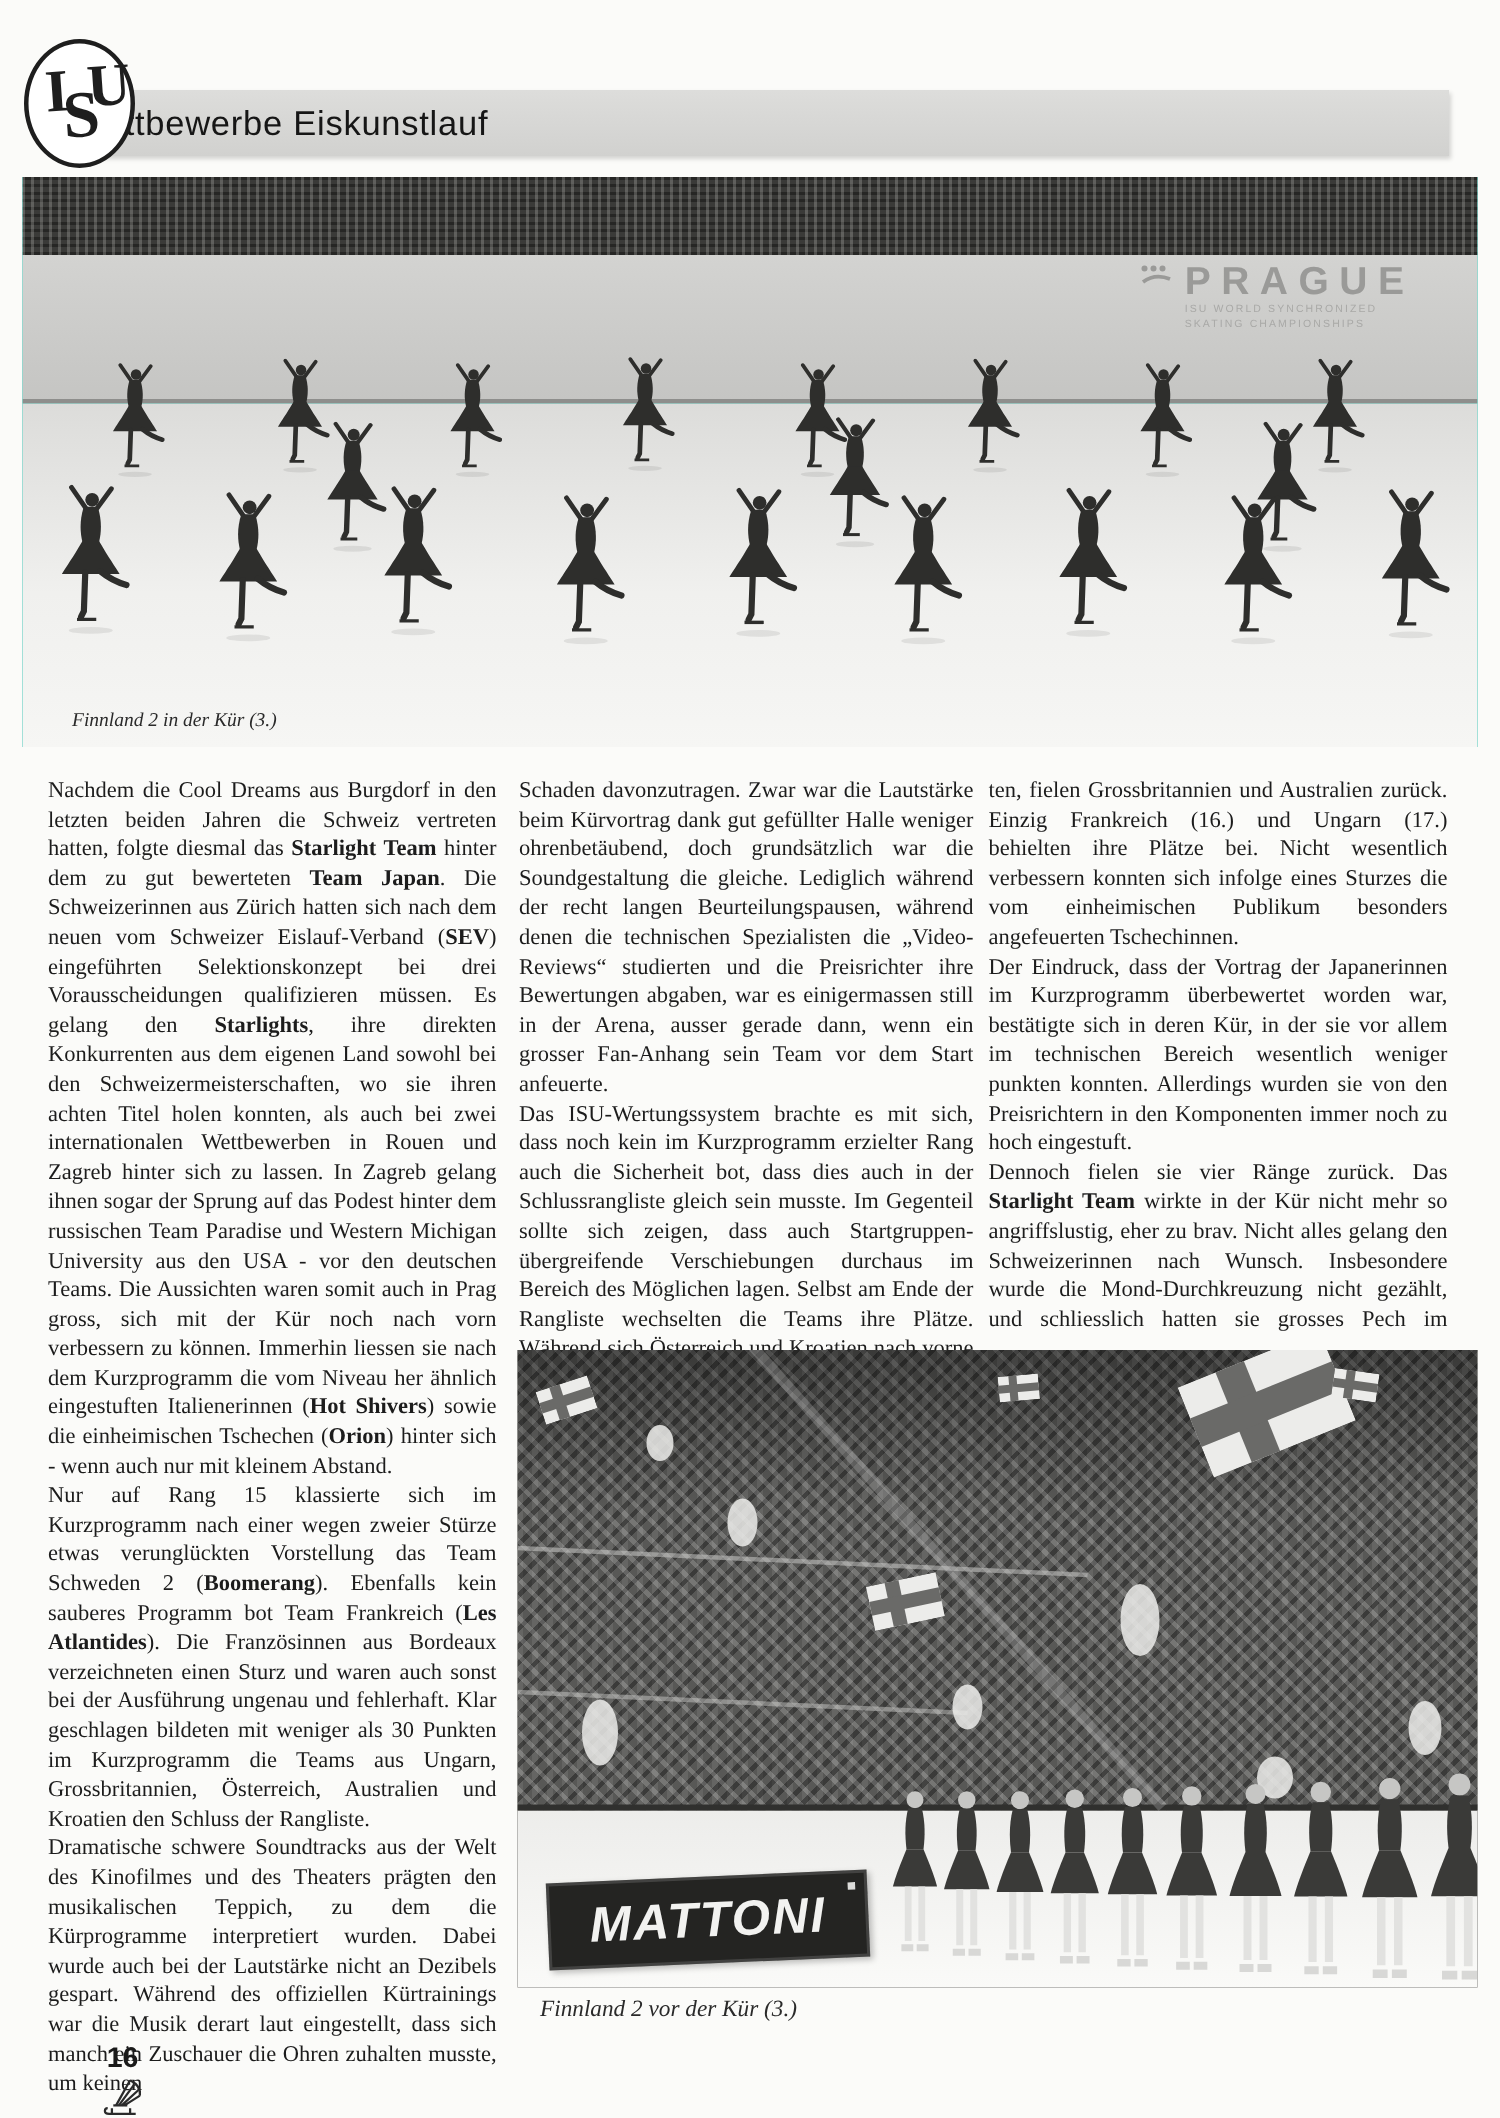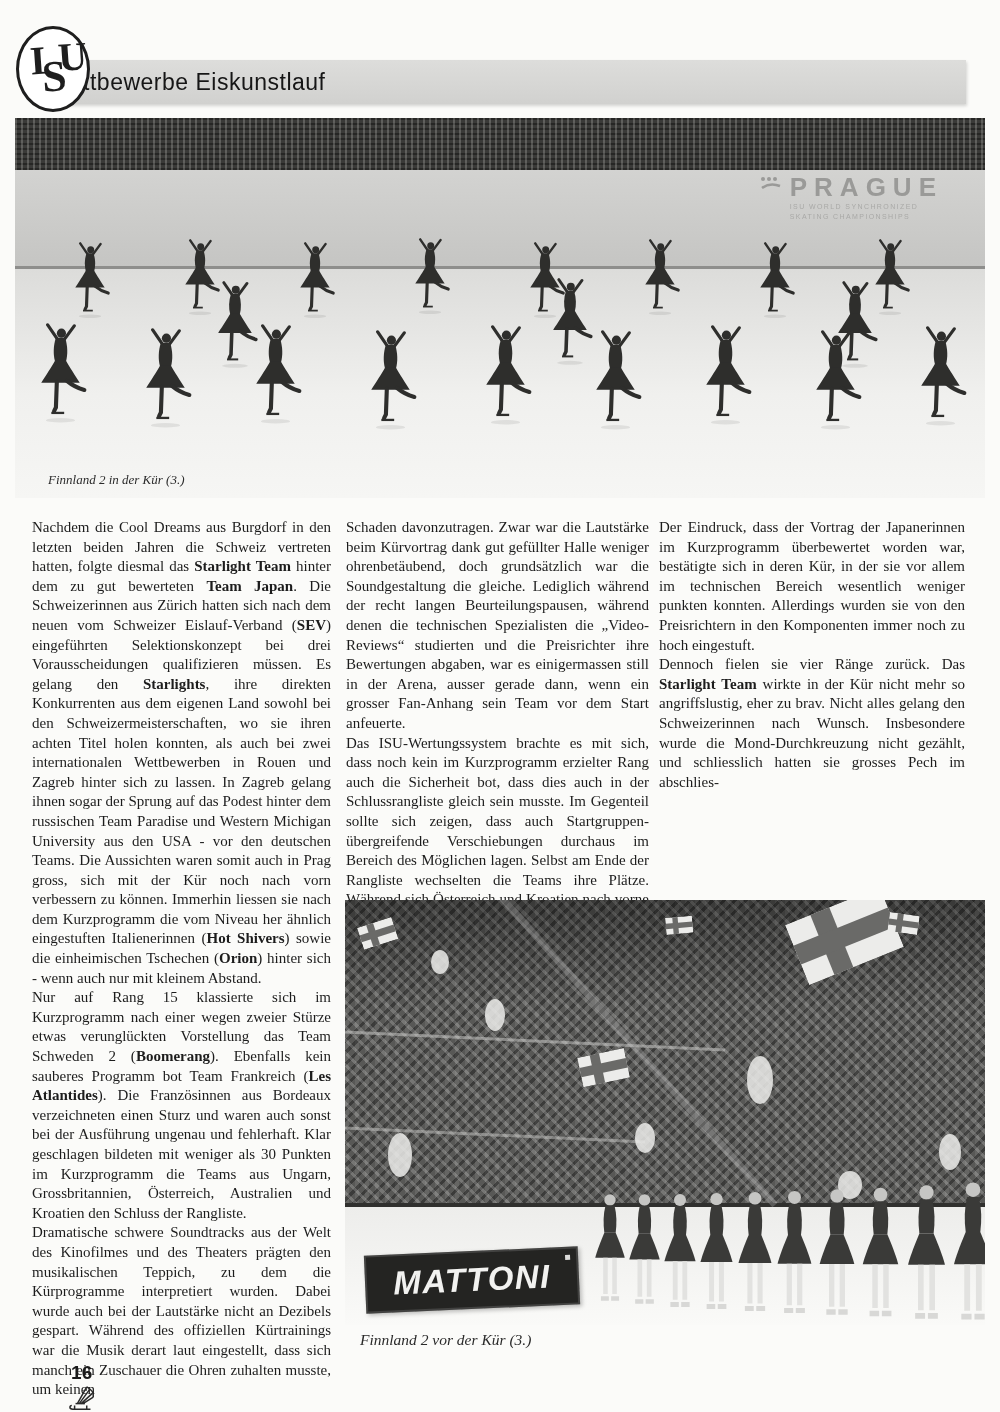--- a/index.html
+++ b/index.html
@@ -147,20 +147,21 @@
   <div class="col col-1">
     <p>Nachdem die Cool Dreams aus Burgdorf in den letzten beiden Jahren die Schweiz vertreten hatten, folgte diesmal das <b>Starlight Team</b> hinter dem zu gut bewerteten <b>Team Japan</b>. Die Schweizerinnen aus Zürich hatten sich nach dem neuen vom Schweizer Eislauf-Verband (<b>SEV</b>) eingeführten Selektionskonzept bei drei Vorausscheidungen qualifizieren müssen. Es gelang den <b>Starlights</b>, ihre direkten Konkurrenten aus dem eigenen Land sowohl bei den Schweizermeisterschaften, wo sie ihren achten Titel holen konnten, als auch bei zwei internationalen Wettbewerben in Rouen und Zagreb hinter sich zu lassen. In Zagreb gelang ihnen sogar der Sprung auf das Podest hinter dem russischen Team Paradise und Western Michigan University aus den USA - vor den deutschen Teams. Die Aussichten waren somit auch in Prag gross, sich mit der Kür noch nach vorn verbessern zu können. Immerhin liessen sie nach dem Kurzprogramm die vom Niveau her ähnlich eingestuften Italienerinnen (<b>Hot Shivers</b>) sowie die einheimischen Tschechen (<b>Orion</b>) hinter sich - wenn auch nur mit kleinem Abstand.</p>
     <p>Nur auf Rang 15 klassierte sich im Kurzprogramm nach einer wegen zweier Stürze etwas verunglückten Vorstellung das Team Schweden 2 (<b>Boomerang</b>). Ebenfalls kein sauberes Programm bot Team Frankreich (<b>Les Atlantides</b>). Die Französinnen aus Bordeaux verzeichneten einen Sturz und waren auch sonst bei der Ausführung ungenau und fehlerhaft. Klar geschlagen bildeten mit weniger als 30 Punkten im Kurzprogramm die Teams aus Ungarn, Grossbritannien, Österreich, Australien und Kroatien den Schluss der Rangliste.</p>
     <p>Dramatische schwere Soundtracks aus der Welt des Kinofilmes und des Theaters prägten den musikalischen Teppich, zu dem die Kürprogramme interpretiert wurden. Dabei wurde auch bei der Lautstärke nicht an Dezibels gespart. Während des offiziellen Kürtrainings war die Musik derart laut eingestellt, dass sich manch ein Zuschauer die Ohren zuhalten musste, um keinen</p>
   </div>
   <div class="col col-2">
     <p>Schaden davonzutragen. Zwar war die Lautstärke beim Kürvortrag dank gut gefüllter Halle weniger ohrenbetäubend, doch grundsätzlich war die Soundgestaltung die gleiche. Lediglich während der recht langen Beurteilungspausen, während denen die technischen Spezialisten die „Video-Reviews“ studierten und die Preisrichter ihre Bewertungen abgaben, war es einigermassen still in der Arena, ausser gerade dann, wenn ein grosser Fan-Anhang sein Team vor dem Start anfeuerte.</p>
     <p>Das ISU-Wertungssystem brachte es mit sich, dass noch kein im Kurzprogramm erzielter Rang auch die Sicherheit bot, dass dies auch in der Schlussrangliste gleich sein musste. Im Gegenteil sollte sich zeigen, dass auch Startgruppen-übergreifende Verschiebungen durchaus im Bereich des Möglichen lagen. Selbst am Ende der Rangliste wechselten die Teams ihre Plätze. Während sich Österreich und Kroatien nach vorne beweg-</p>
   </div>
   <div class="col col-3">
+    <p>ten, fielen Grossbritannien und Australien zurück. Einzig Frankreich (16.) und Ungarn (17.) behielten ihre Plätze bei. Nicht wesentlich verbessern konnten sich infolge eines Sturzes die vom einheimischen Publikum besonders angefeuerten Tschechinnen.</p>
     <p>Der Eindruck, dass der Vortrag der Japanerinnen im Kurzprogramm überbewertet worden war, bestätigte sich in deren Kür, in der sie vor allem im technischen Bereich wesentlich weniger punkten konnten. Allerdings wurden sie von den Preisrichtern in den Komponenten immer noch zu hoch eingestuft.</p>
     <p>Dennoch fielen sie vier Ränge zurück. Das <b>Starlight Team</b> wirkte in der Kür nicht mehr so angriffslustig, eher zu brav. Nicht alles gelang den Schweizerinnen nach Wunsch. Insbesondere wurde die Mond-Durchkreuzung nicht gezählt, und schliesslich hatten sie grosses Pech im abschlies-</p>
   </div>
 
   <figure class="photo-bottom" style="margin:0">
     <div class="p2-crowd"></div>
     <div class="p2-board"></div>
     <svg class="p2-svg" width="640" height="425" viewBox="0 0 640 425">
       <defs>
         <symbol id="flg" viewBox="0 0 30 19">

